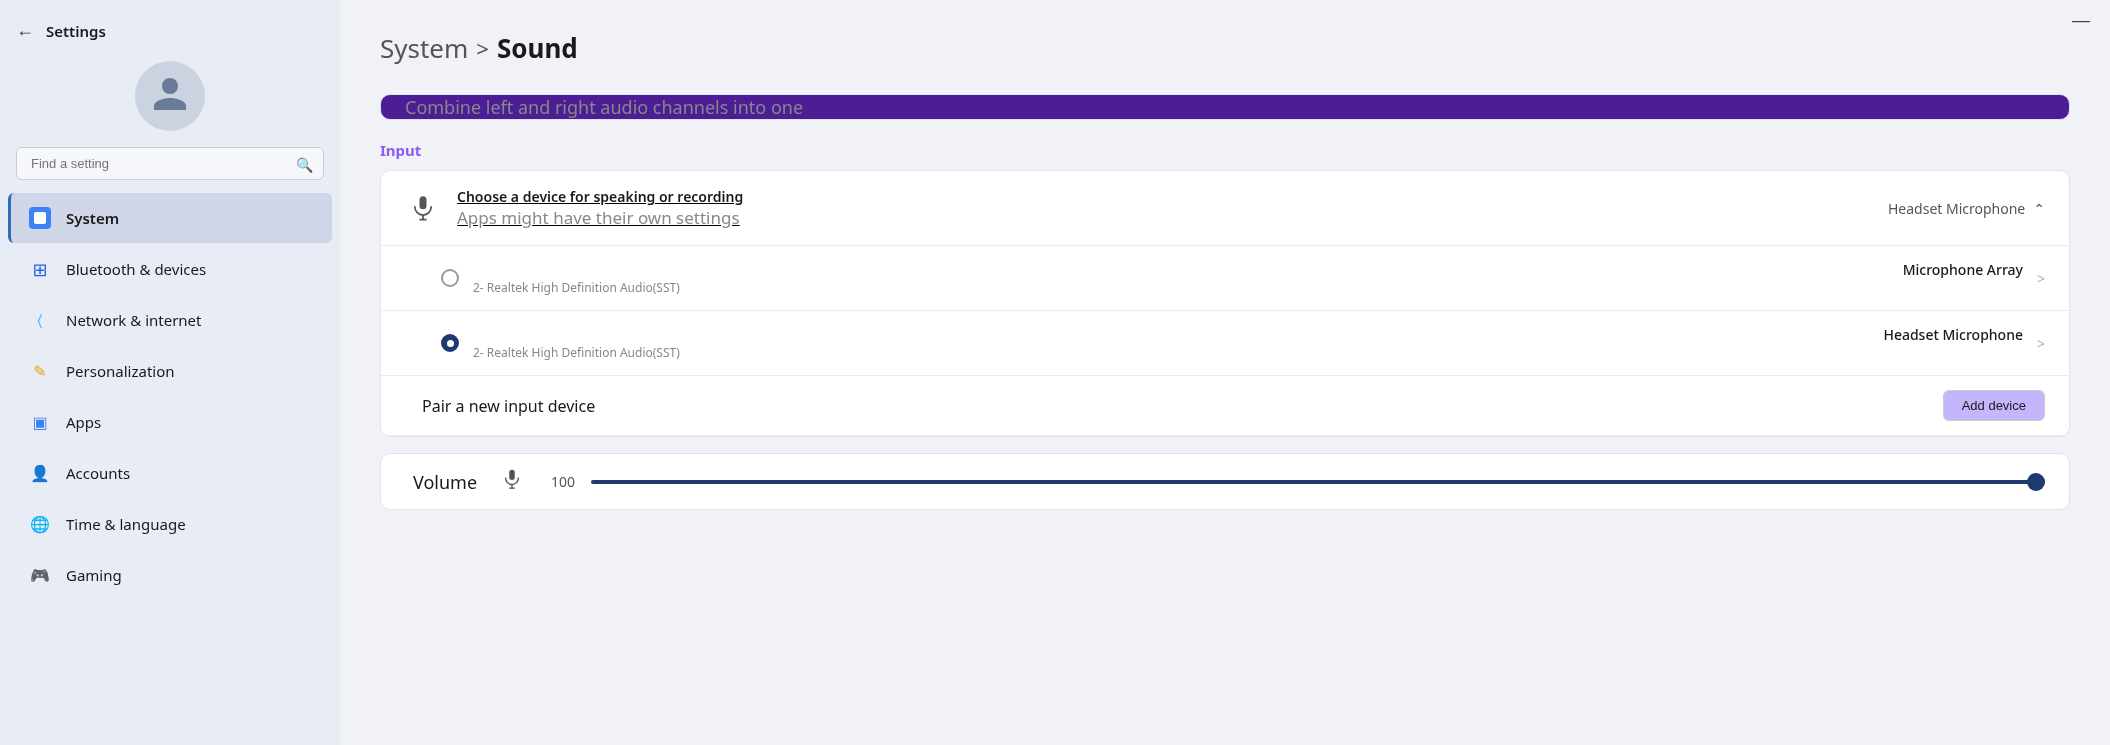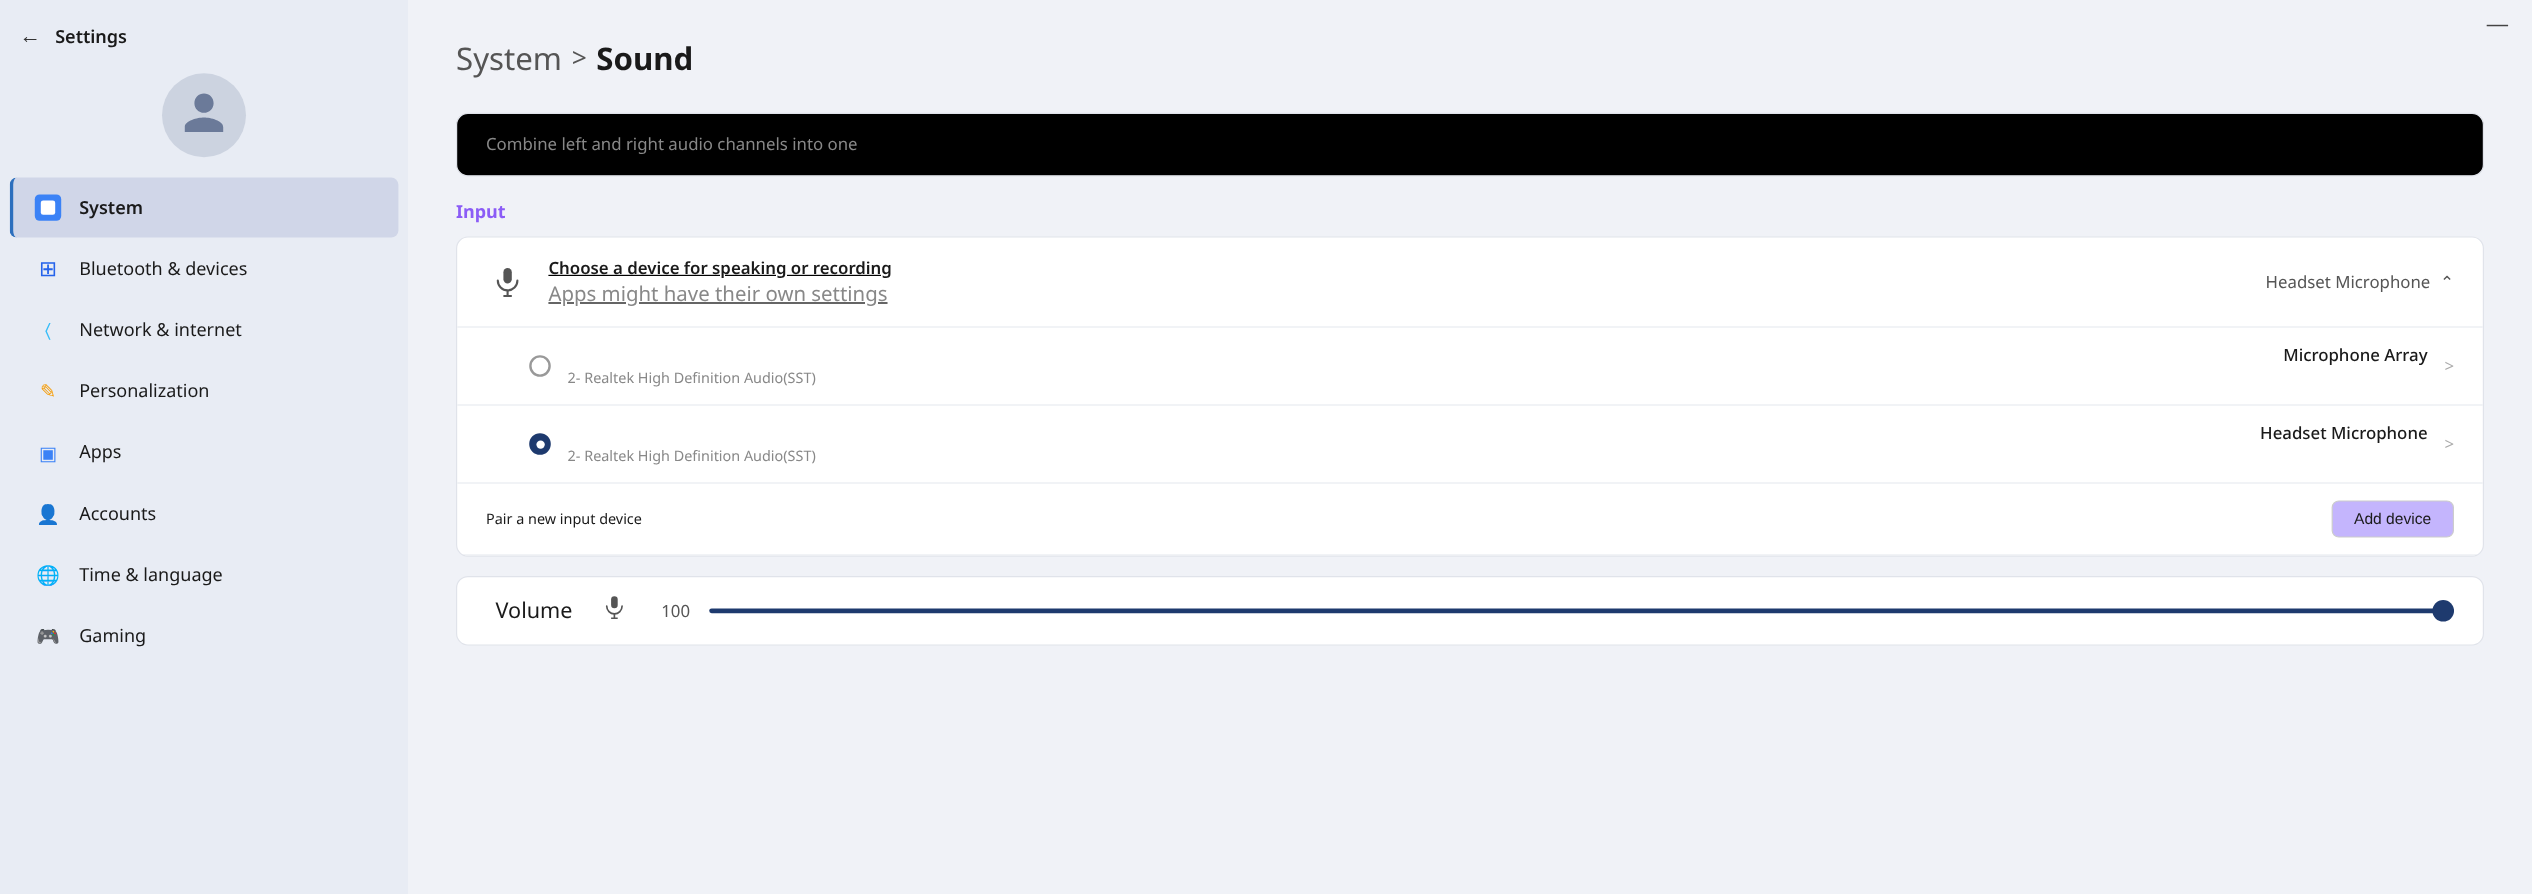--- a/index.html
+++ b/index.html
@@ -222,26 +222,26 @@
     }
 
     .breadcrumb-sound {
       font-size: 26px;
       font-weight: 700;
       color: #1a1a1a;
     }
 
     
     .top-card {
-      background: #000000;
+      background: #4c1d95;
       border-radius: 10px;
-      padding: 16px 24px;
+      padding: 0 24px;
       margin-bottom: 20px;
       color: #888;
-      font-size: 14px;
+      font-size: 18px;
       border: 1px solid #e0e3ea;
     }
 
     
     .section-label {
       font-size: 15px;
       font-weight: 700;
       color: #8b5cf6;
       margin-bottom: 10px;
     }
@@ -362,22 +362,23 @@
     
     .pair-row {
       display: flex;
       align-items: center;
       padding: 14px 24px;
       border-bottom: 1px solid #e8ebf0;
     }
 
     .pair-label {
       flex: 1;
-      font-size: 12px;
-      color: #1a1a1a;
+      font-size: 16px;
+      color: #1a1a1a;
+      margin-left: 17px;
     }
 
     .add-device-btn {
       background: #c4b5fd;
       border: 1px solid #ccc;
       border-radius: 6px;
       padding: 7px 18px;
       font-size: 13px;
       color: #1a1a1a;
       cursor: pointer;
@@ -466,20 +467,24 @@
   </div>
 
   <div class="avatar-container">
     <div class="avatar-icon">
       <svg viewBox="0 0 24 24" xmlns="http://www.w3.org/2000/svg">
         <path d="M12 12c2.7 0 4.8-2.1 4.8-4.8S14.7 2.4 12 2.4 7.2 4.5 7.2 7.2 9.3 12 12 12zm0 2.4c-3.2 0-9.6 1.6-9.6 4.8v2.4h19.2v-2.4c0-3.2-6.4-4.8-9.6-4.8z"></path>
       </svg>
     </div>
   </div>
 
+  <div class="search-box">
+    <input class="search-input" type="text" placeholder="Find a setting" style="">
+    <span class="search-icon-wrap">🔍</span>
+  </div>
 
   <ul class="nav-list">
     <li class="nav-item active">
       <div class="nav-icon">
         <div class="icon-system"></div>
       </div>
       <span>System</span>
     </li>
     <li class="nav-item">
       <div class="nav-icon icon-bluetooth">⊞</div>

